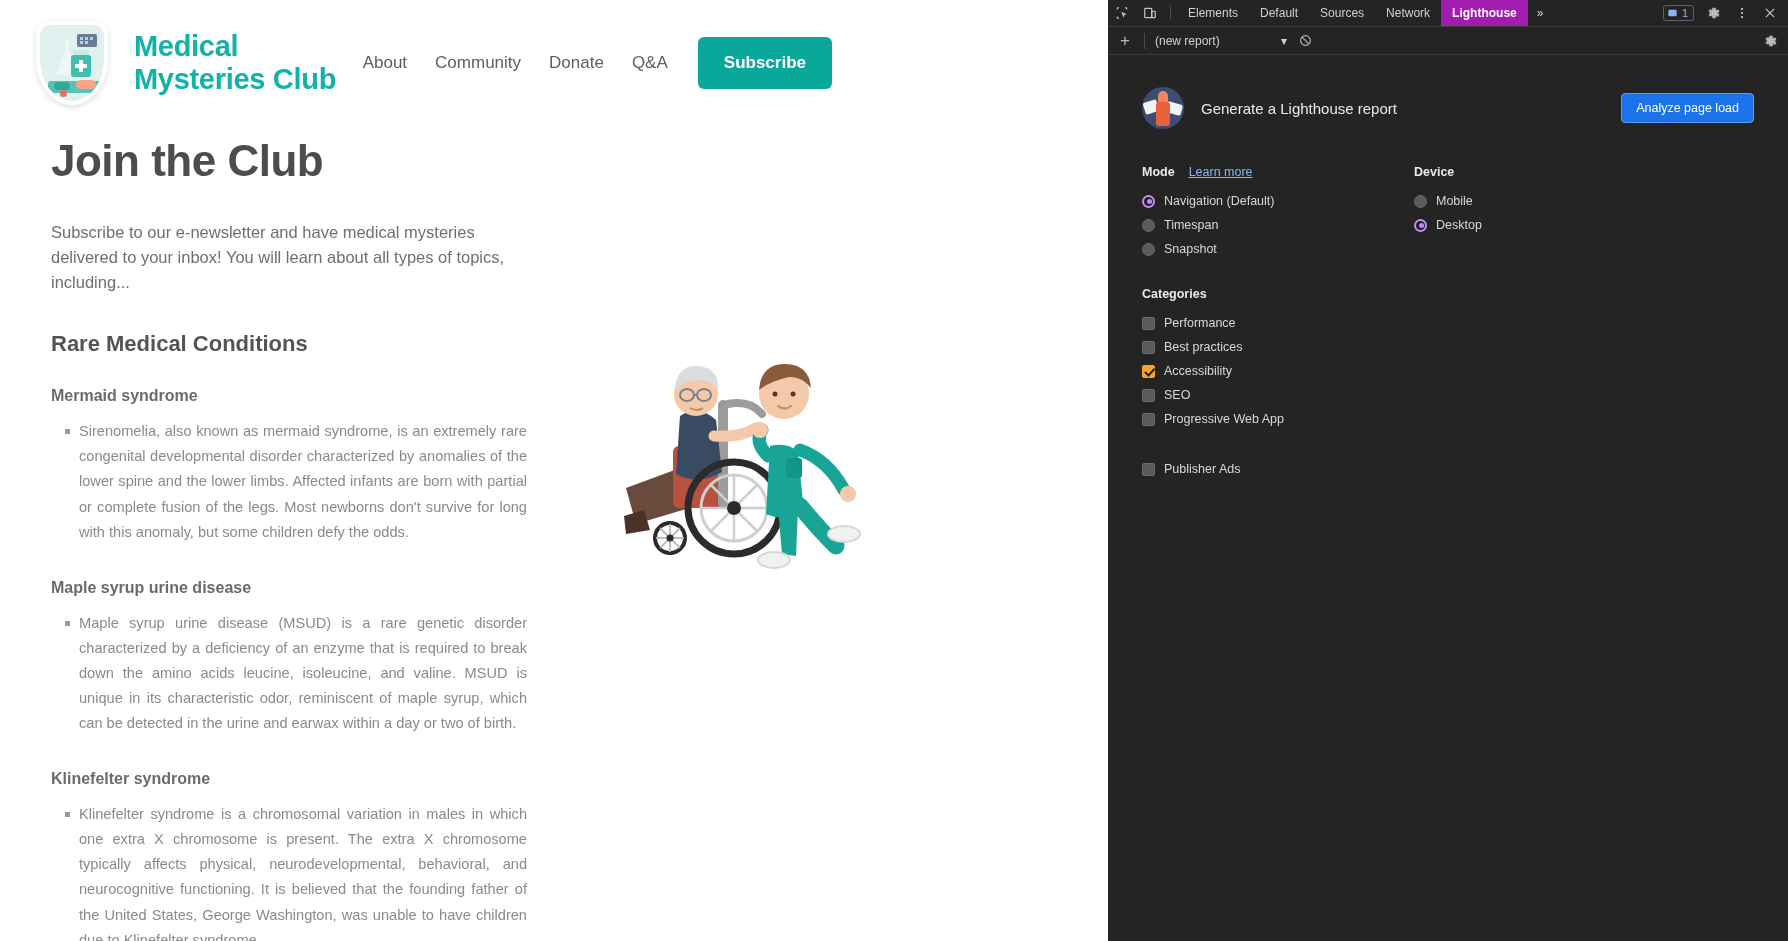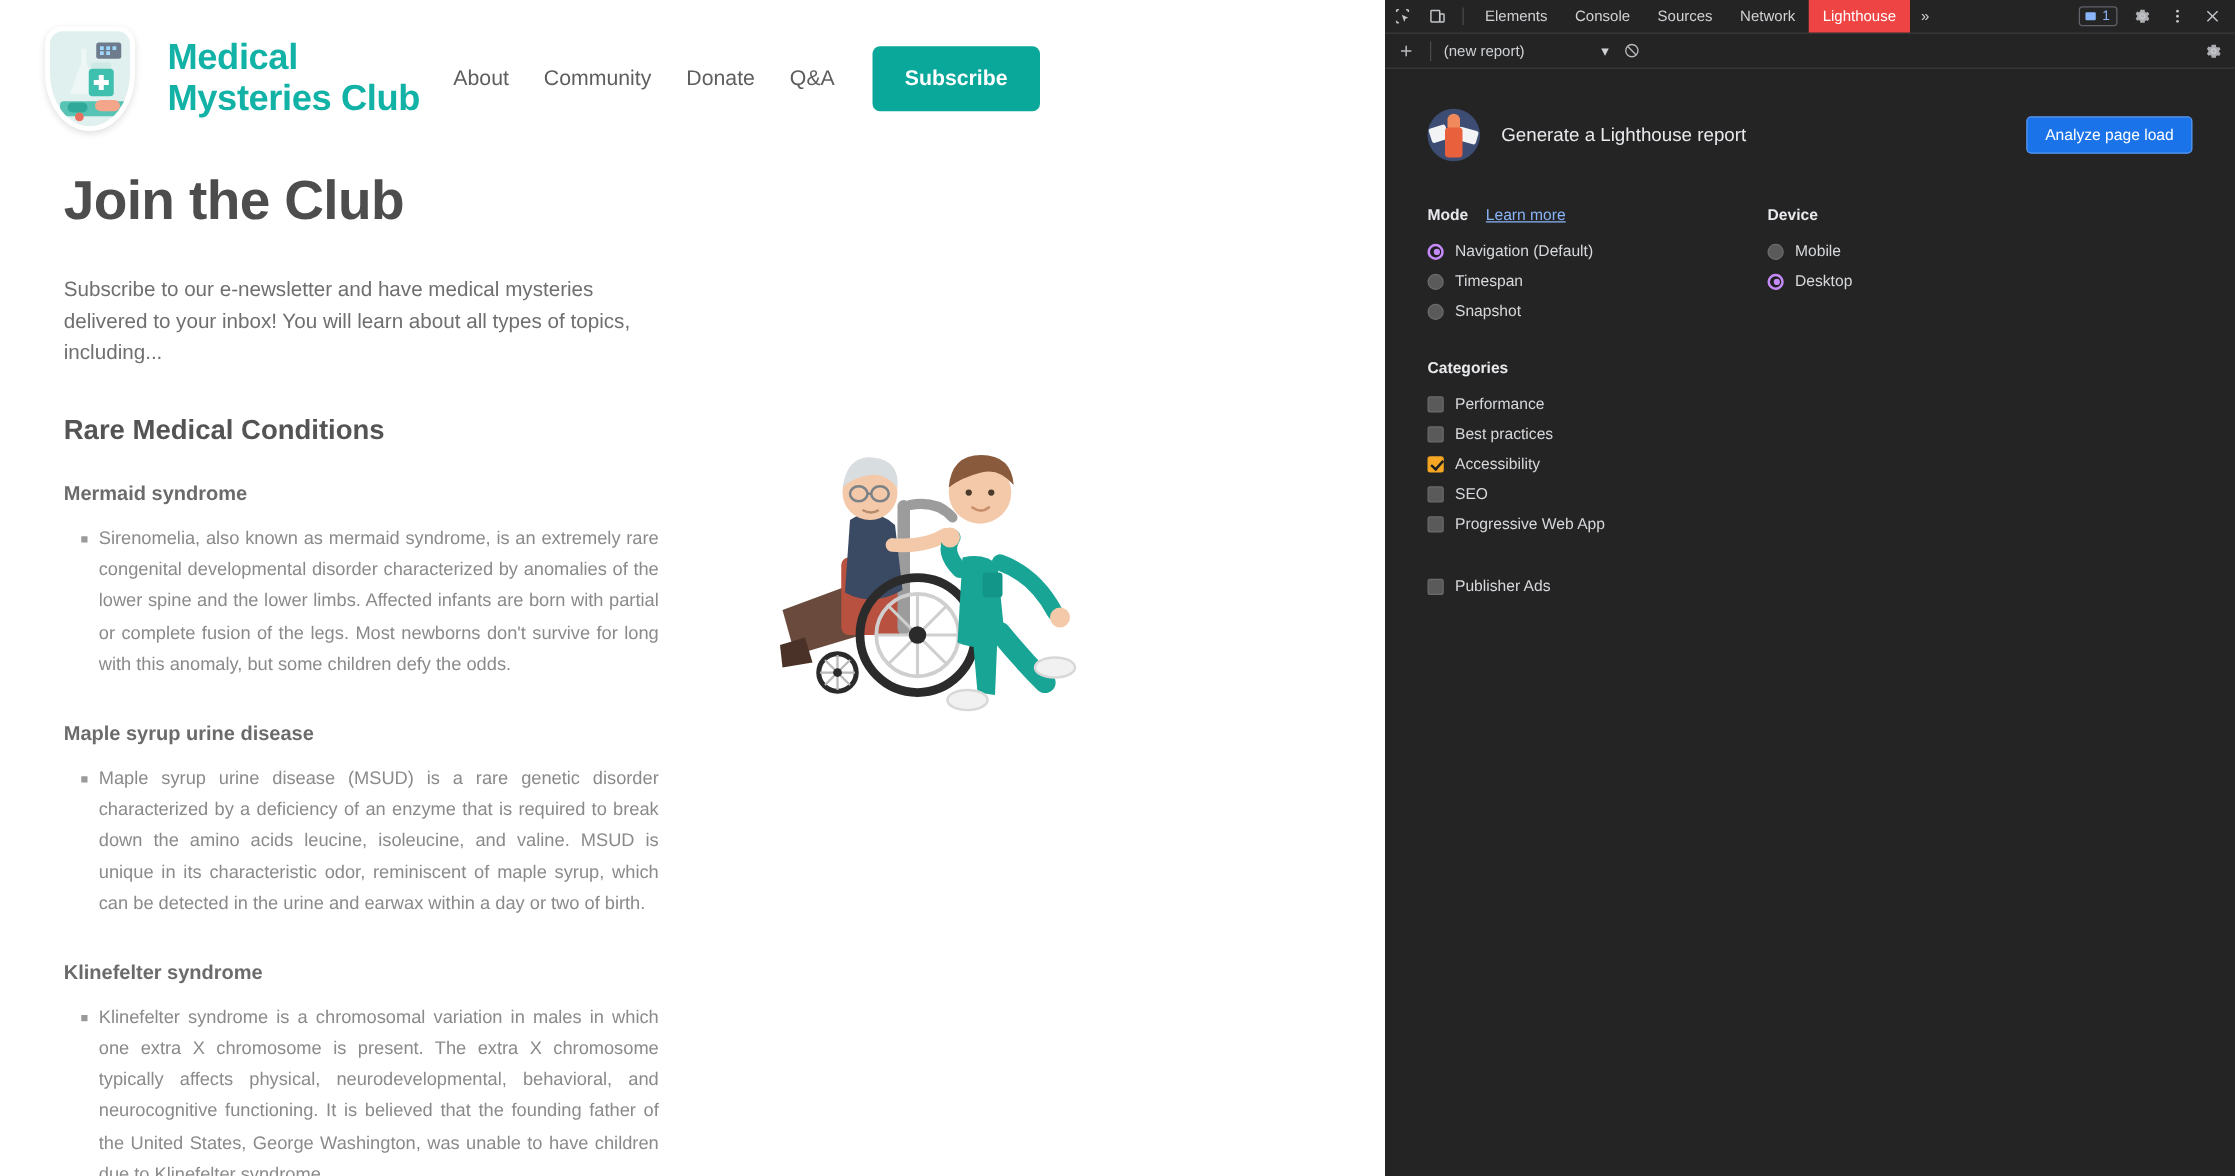--- a/index.html
+++ b/index.html
@@ -117,21 +117,21 @@
   }
   .dt-icobtn {
     width: 28px; display: flex; align-items: center; justify-content: center;
     cursor: pointer;
   }
   .dt-sep { width: 1px; background: #4a4a4a; margin: 6px 6px; }
   .dt-tab {
     display: flex; align-items: center; padding: 0 11px;
     color: #cfd1d4; font-size: 12px; cursor: pointer; white-space: nowrap;
   }
-  .dt-tab.active { background: #ef4444; color: #fff; }
+  .dt-tab.active { background: #a21caf; color: #fff; font-weight: bold; }
   .dt-more { padding: 0 9px; display: flex; align-items: center; color: #cfd1d4; cursor: pointer; }
   .dt-right { margin-left: auto; display: flex; align-items: center; padding-right: 4px; }
   .dt-badge {
     display: flex; align-items: center; gap: 4px; color: #8ab4f8;
     border: 1px solid #5f6368; border-radius: 3px; padding: 1px 5px 1px 3px;
     font-size: 11px; margin-right: 6px; cursor: pointer;
   }
   .dt-toolbar2 {
     height: 28px; display: flex; align-items: center; gap: 0;
     border-bottom: 1px solid #3b3b3b; padding: 0 4px; flex: none;
@@ -320,21 +320,21 @@
         </svg>
       </div>
       <div class="dt-icobtn">
         <svg width="14" height="14" viewBox="0 0 24 24" fill="none" stroke="#c4c7ca" stroke-width="2">
           <rect x="3" y="4" width="12" height="16" rx="1"></rect>
             <rect x="15" y="9" width="6" height="11" rx="1"></rect>
         </svg>
       </div>
       <div class="dt-sep"></div>
       <div class="dt-tab">Elements</div>
-      <div class="dt-tab">Console</div>
+      <div class="dt-tab">Default</div>
       <div class="dt-tab">Sources</div>
       <div class="dt-tab">Network</div>
       <div class="dt-tab active">Lighthouse</div>
       <div class="dt-more">»</div>
       <div class="dt-right">
         <div class="dt-badge">
           <svg width="11" height="11" viewBox="0 0 24 24" fill="#8ab4f8">
               <rect x="3" y="4" width="18" height="14" rx="2"></rect>
             </svg>
           <span>1</span>

